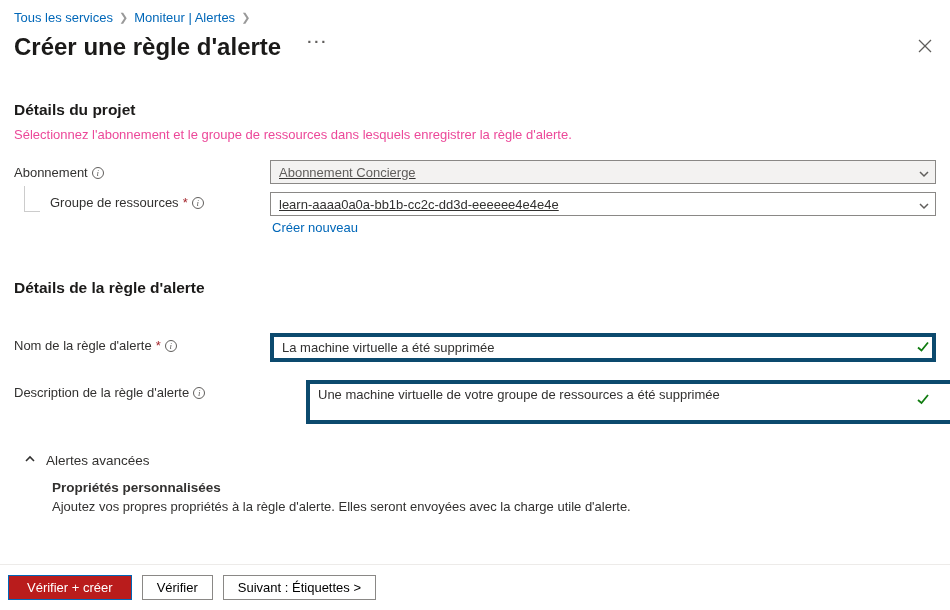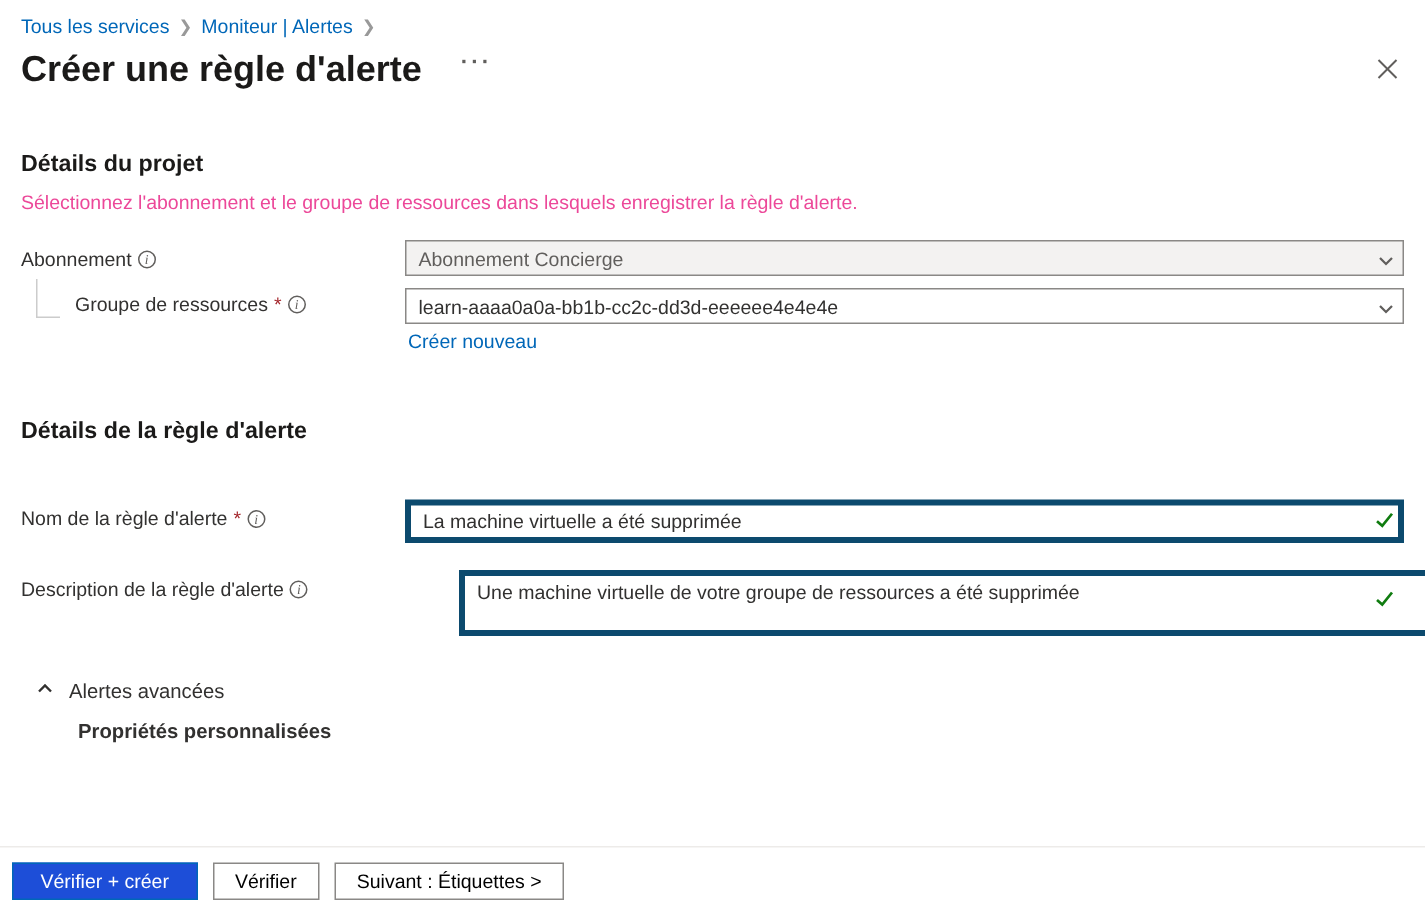--- a/index.html
+++ b/index.html
@@ -39,21 +39,21 @@
 
   .field-row { display: flex; align-items: flex-start; margin-bottom: 8px; }
   .field-label { width: 256px; flex-shrink: 0; font-size: 13px; color: #323130; display: flex; align-items: center; gap: 4px; padding-top: 5px;}
   .field-label .req { color: #a4262c; }
   .info-icon {
     display: inline-flex; width: 12px; height: 12px; border: 1px solid #605e5c;
     border-radius: 50%; font-size: 9px; line-height: 10px; justify-content: center;
     align-items: center; color: #605e5c; font-style: italic; font-family: serif;
   }
 
-  .field-control { flex: 1; }
+  .field-control { flex: 1; text-decoration: underline; }
   .indent-line {
     border-left: 1px solid #ccc;
     border-bottom: 1px solid #ccc;
     width: 16px;
     height: 26px;
     margin-left: 10px;
     margin-right: 10px;
     margin-top: -6px;
   }
   .indented-label { display: flex; align-items: flex-start; width: 256px; }
@@ -109,21 +109,21 @@
     position: absolute; left: 0; right: 0; bottom: 0;
     border-top: 1px solid #edebe9;
     padding: 10px 8px;
     display: flex; gap: 10px;
     background: #fff;
   }
   .btn {
     font-size: 13px; padding: 4px 14px; border: 1px solid #8a8886;
     background: #fff; cursor: pointer; font-family: inherit;
   }
-  .btn.primary { background: #1d4ed8; color: #fff; border-color: #0067b8; padding: 4px 18px;}
+  .btn.primary { background: #b91c1c; color: #fff; border-color: #0067b8; padding: 4px 18px;}
 
   .spacer-lg { height: 36px; }
 </style>
 </head>
 <body>
 
 <div class="page">
 
   <nav class="breadcrumb">
     <a>Tous les services</a>
@@ -223,20 +223,21 @@
   </div>
 
   <div class="collapsible-hdr">
     <span class="chev-up"><svg viewBox="0 0 12 12">
           <polyline points="2 8 6 4 10 8"></polyline>
         </svg></span>
     <span>Alertes avancées</span>
   </div>
   <div class="collapsible-body">
     <div class="sub-heading">Propriétés personnalisées</div>
+    <div class="sub-desc">Ajoutez vos propres propriétés à la règle d'alerte. Elles seront envoyées avec la charge utile d'alerte.</div>
   </div>
 
 </div>
 
 <div class="footer">
   <button class="btn primary">Vérifier + créer</button>
   <button class="btn">Vérifier</button>
   <button class="btn">Suivant :  Étiquettes &gt;</button>
 </div>
 

